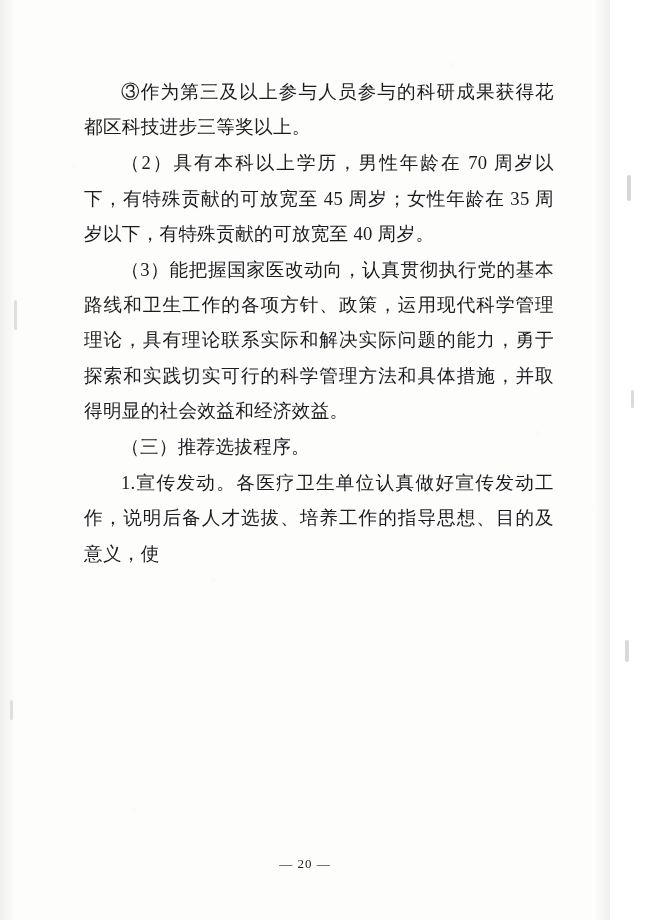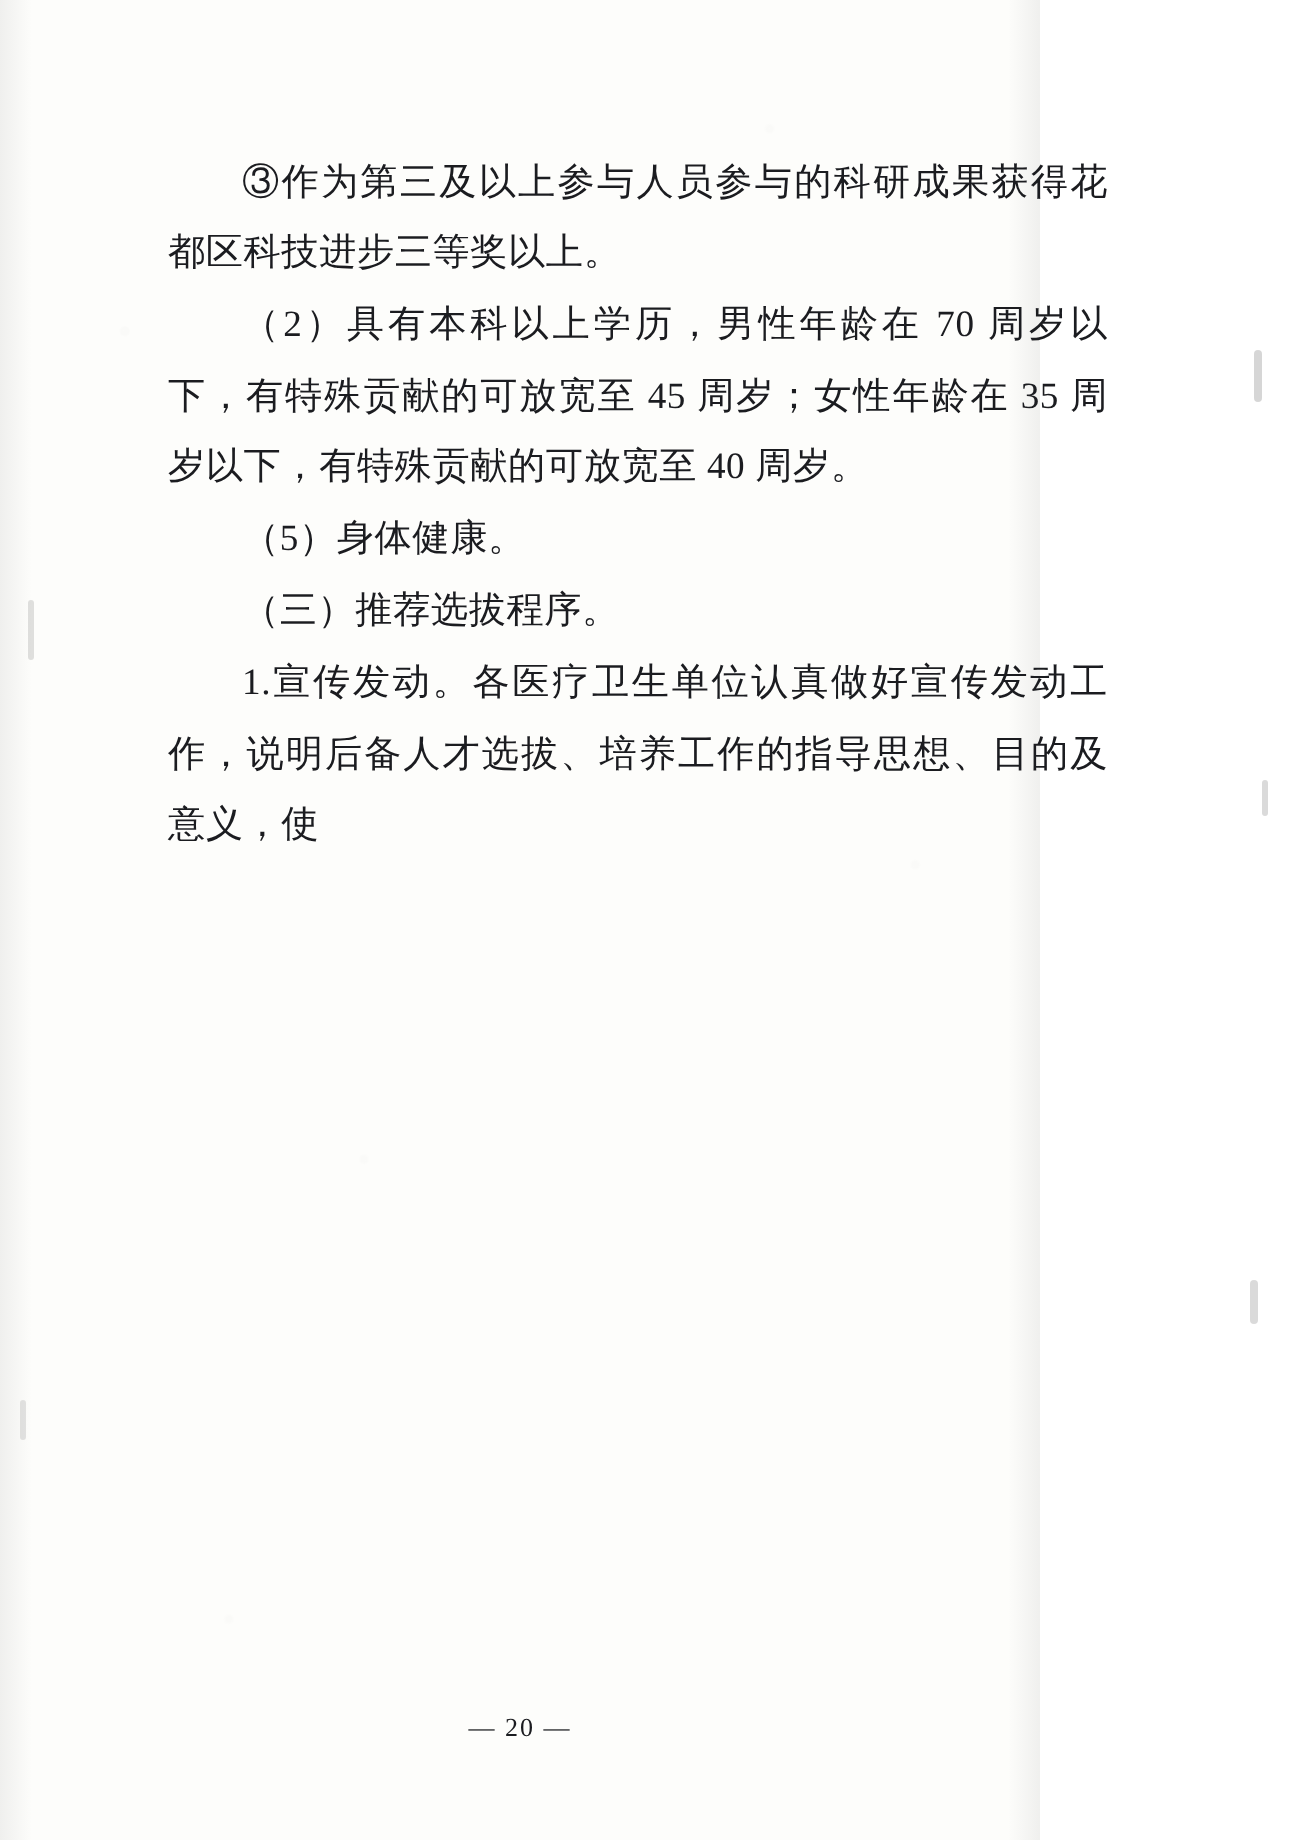--- a/index.html
+++ b/index.html
@@ -9,21 +9,21 @@
   }
   body {
     width: 650px;
     height: 920px;
     overflow: hidden;
     font-family: "Liberation Serif", "DejaVu Serif", serif;
     color: #16171a;
   }
   .page {
     position: relative;
-    width: 520px;
+    width: 610px;
     height: 920px;
     background: #fdfdfb;
     background-image:
       radial-gradient(circle at 12% 18%, rgba(0,0,0,0.013) 0 2px, transparent 3px),
       radial-gradient(circle at 74% 7%, rgba(0,0,0,0.012) 0 1.5px, transparent 3px),
       radial-gradient(circle at 35% 63%, rgba(0,0,0,0.010) 0 1.5px, transparent 3px),
       radial-gradient(circle at 88% 47%, rgba(0,0,0,0.012) 0 1.6px, transparent 3px),
       radial-gradient(circle at 22% 88%, rgba(0,0,0,0.010) 0 1.4px, transparent 3px);
     box-sizing: border-box;
   }
@@ -86,19 +86,19 @@
   <div class="edge-right"></div>
   <div class="speck mark-a"></div>
   <div class="speck mark-b"></div>
   <div class="speck mark-c"></div>
   <div class="speck mark-d"></div>
   <div class="speck mark-e"></div>
 
   <div class="content">
     <p class="para indent">③作为第三及以上参与人员参与的科研成果获得花都区科技进步三等奖以上。</p>
     <p class="para indent">（2）具有本科以上学历，男性年龄在 70 周岁以下，有特殊贡献的可放宽至 45 周岁；女性年龄在 35 周岁以下，有特殊贡献的可放宽至 40 周岁。</p>
-    <p class="para indent">（5）身体健康。</p>
+    <p class="para indent">（3）能把握国家医改动向，认真贯彻执行党的基本路线和卫生工作的各项方针、政策，运用现代科学管理理论，具有理论联系实际和解决实际问题的能力，勇于探索和实践切实可行的科学管理方法和具体措施，并取得明显的社会效益和经济效益。</p>
     <p class="para indent">（三）推荐选拔程序。</p>
     <p class="para indent">1.宣传发动。各医疗卫生单位认真做好宣传发动工作，说明后备人才选拔、培养工作的指导思想、目的及意义，使</p>
   </div>
 
   <div class="footer">— 20 —</div>
 </div>
 
 </body></html>

